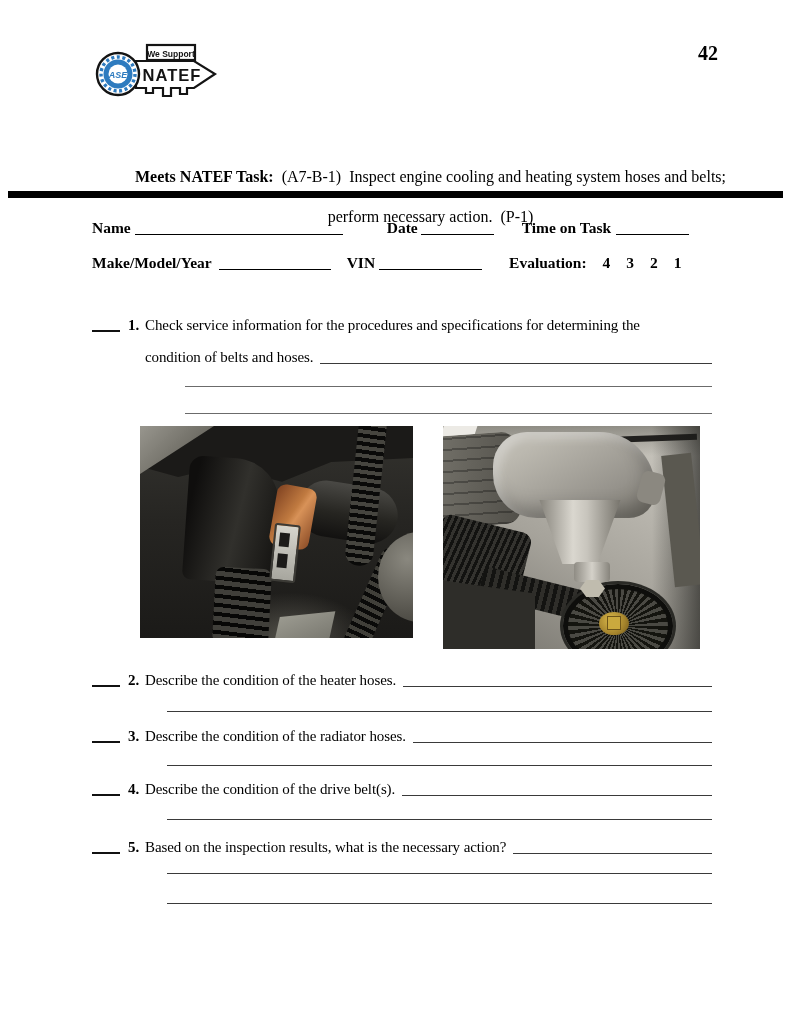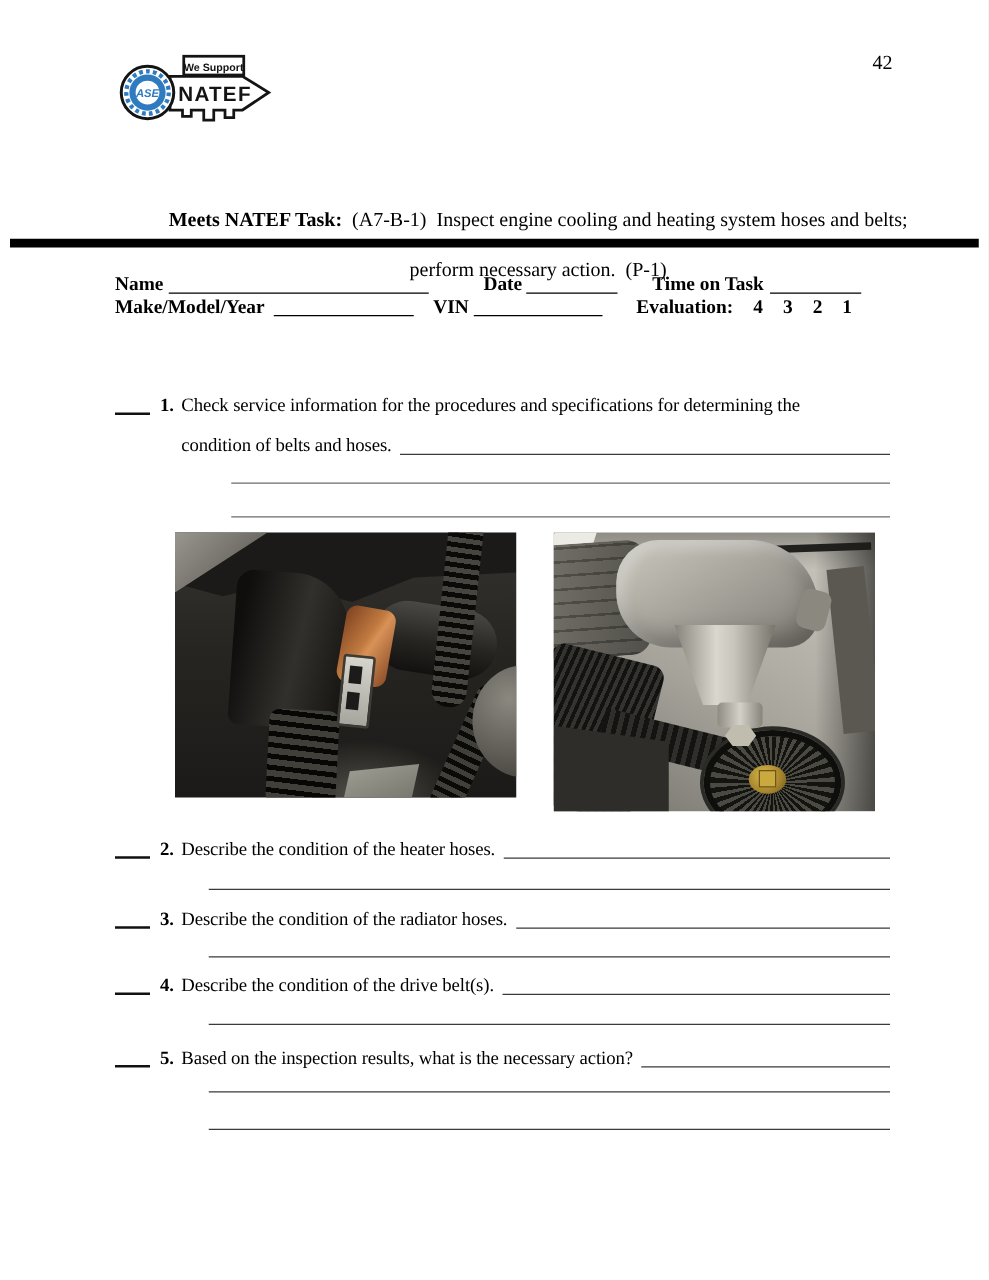--- a/index.html
+++ b/index.html
@@ -1,32 +1,32 @@
 <!DOCTYPE html>
 <html><head>
 <meta charset="utf-8">
 <style>
   html,body{margin:0;padding:0;background:#e8e8e8;}
   .page{position:relative;width:791px;height:1024px;margin:0 auto;background:#ffffff;
         font-family:"Liberation Serif","DejaVu Serif",serif;color:#000;overflow:hidden;}
 
   
   .logo-wrap{position:absolute;left:92px;top:42px;width:130px;height:62px;}
-  .page-num{position:absolute;left:698px;top:42px;font-weight:normal;font-size:16px;}
+  .page-num{position:absolute;left:698px;top:42px;font-weight:bold;font-size:20px;}
   .doc-title{position:absolute;left:0;top:107px;width:100%;text-align:center;
              font-size:29px;font-weight:bold;letter-spacing:.2px;}
   .doc-sub{position:absolute;left:0;top:147px;width:100%;text-align:center;
            font-size:16px;line-height:20px;white-space:pre-wrap;padding-left:27px;}
   .doc-sub b{font-weight:bold;}
   .rule{position:absolute;left:8px;top:191px;width:775px;height:7px;background:#000;}
 
   
   .form{position:absolute;left:92px;top:219px;width:620px;font-size:15.5px;}
   .frow{display:flex;align-items:baseline;}
-  .frow.second{}
+  .frow.second{margin-top:17px;}
   .flabel{font-weight:bold;white-space:pre;}
   .fblank{display:inline-block;border-bottom:1.6px solid #000;align-self:flex-end;margin-bottom:2px;}
   .eval-num{font-weight:bold;margin-left:16px;}
 
   
   .items{position:absolute;left:92px;top:315px;width:620px;font-size:15px;letter-spacing:-0.1px;}
   .item-line{display:flex;align-items:baseline;white-space:nowrap;line-height:20px;}
   .status-blank{display:inline-block;width:28px;border-bottom:2px solid #111;
                 align-self:flex-end;margin-bottom:3px;margin-right:8px;}
   .item-num{font-weight:bold;margin-right:6px;}

